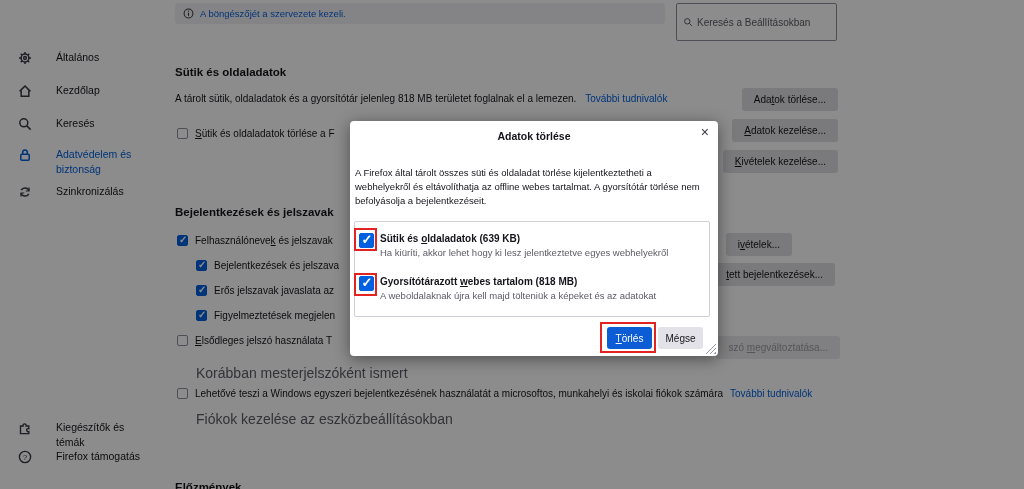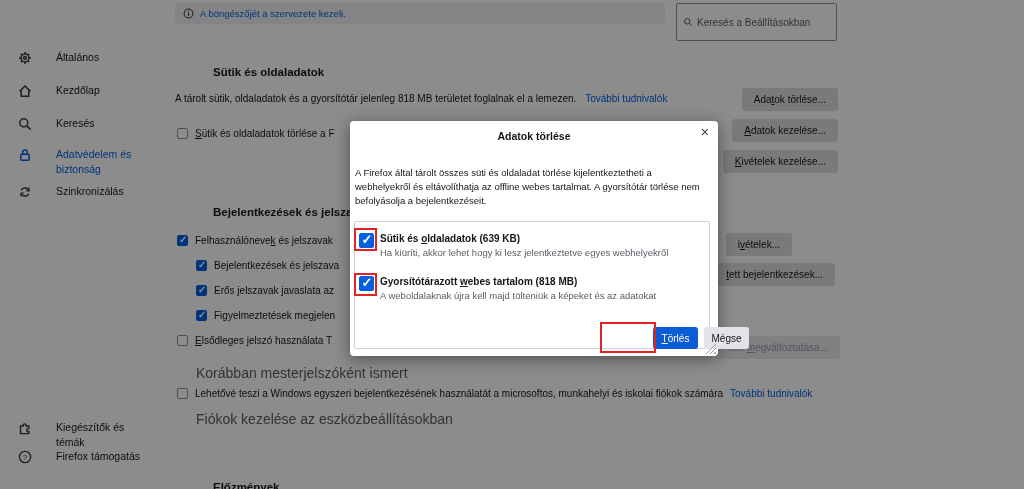--- a/index.html
+++ b/index.html
@@ -26,21 +26,21 @@
   
   .side-item { left:18px; display:flex; gap:24px; align-items:flex-start;
     color:#15141a; cursor:pointer; }
   .side-item .slabel { font-size:10.5px; line-height:15px; width:95px; }
   .side-item svg { display:block; margin-top:1px; color:#3a3944; }
   .side-item.selected { color:#0060df; }
   .side-item.selected svg { color:#0060df; }
   .side-item.selected .slabel { color:#0060df; }
 
   
-  .h2 { font-size:11.5px; font-weight:bold; color:#15141a; white-space:nowrap;margin-left:38px; }
+  .h2 { font-size:11.5px; font-weight:bold; color:#15141a; white-space:nowrap; }
   .body-txt { font-size:10px; color:#15141a; white-space:nowrap; }
   .sub-txt { font-size:14px; color:#5b5b66; white-space:nowrap; }
   .link { color:#0060df; cursor:pointer; }
   .ak { text-decoration:underline; }
 
   .cbrow { display:flex; align-items:center; gap:7px; white-space:nowrap; }
   .cb { width:11px; height:11px; border:1px solid #8f8f9d; border-radius:2px;
     background:#fff; flex:0 0 auto; position:relative; display:inline-block; }
   .cb.checked { background:#0060df; border-color:#0060df; }
   .cb.checked::after { content:"✓"; position:absolute; left:1px; top:-2px;
@@ -57,30 +57,30 @@
 
   
   .dialog { left:350px; top:121px; width:368px; height:235px; background:#fff;
     border-radius:4px; box-shadow:0 3px 16px rgba(0,0,0,.45); z-index:20; }
   .dlg-title { position:absolute; left:0; right:0; top:9px; text-align:center;
     font-size:10.5px; font-weight:bold; color:#15141a; }
   .dlg-close { position:absolute; right:9px; top:4px; border:none; background:none;
     font-size:14px; line-height:14px; color:#3a3944; cursor:pointer; font-family:inherit; }
   .dlg-body { position:absolute; left:5px; right:10px; top:45px; font-size:9.5px;
     line-height:14px; color:#15141a; }
-  .optbox { position:absolute; left:4px; top:100px; width:356px; height:128px;
+  .optbox { position:absolute; left:4px; top:100px; width:356px; height:96px;
     border:1px solid #cfcfd8; border-radius:2px; background:#fff; }
   .opt-cb { position:absolute; left:4px; width:15px; height:15px; }
   .opt-cb.checked::after { font-size:13px; left:1.5px; top:-2px; }
   .opt-label { position:absolute; left:25px; font-size:10px; font-weight:600;
     color:#15141a; white-space:nowrap; }
   .opt-desc { position:absolute; left:25px; font-size:9.5px; color:#5b5b66;
     white-space:nowrap; }
   .dlg-btn { position:absolute; top:206px; width:45px; height:22px; border:none;
-    border-radius:3px; font-family:inherit; font-size:10px; cursor:pointer;margin-left:46px; }
+    border-radius:3px; font-family:inherit; font-size:10px; cursor:pointer; }
   .dlg-btn.primary { left:257px; background:#0b5cd5; color:#fff; }
   .dlg-btn.secondary { left:308px; background:#e2e2e8; color:#15141a; }
   .grip { position:absolute; right:2px; bottom:2px; width:11px; height:11px;
     background:repeating-linear-gradient(135deg, transparent 0 2px, #9a9aa5 2px 3px);
     clip-path:polygon(100% 0, 100% 100%, 0 100%); cursor:nwse-resize; }
 
   
   .annot { border:2.5px solid #e32222; z-index:40; pointer-events:none; }
 </style>
 </head>

